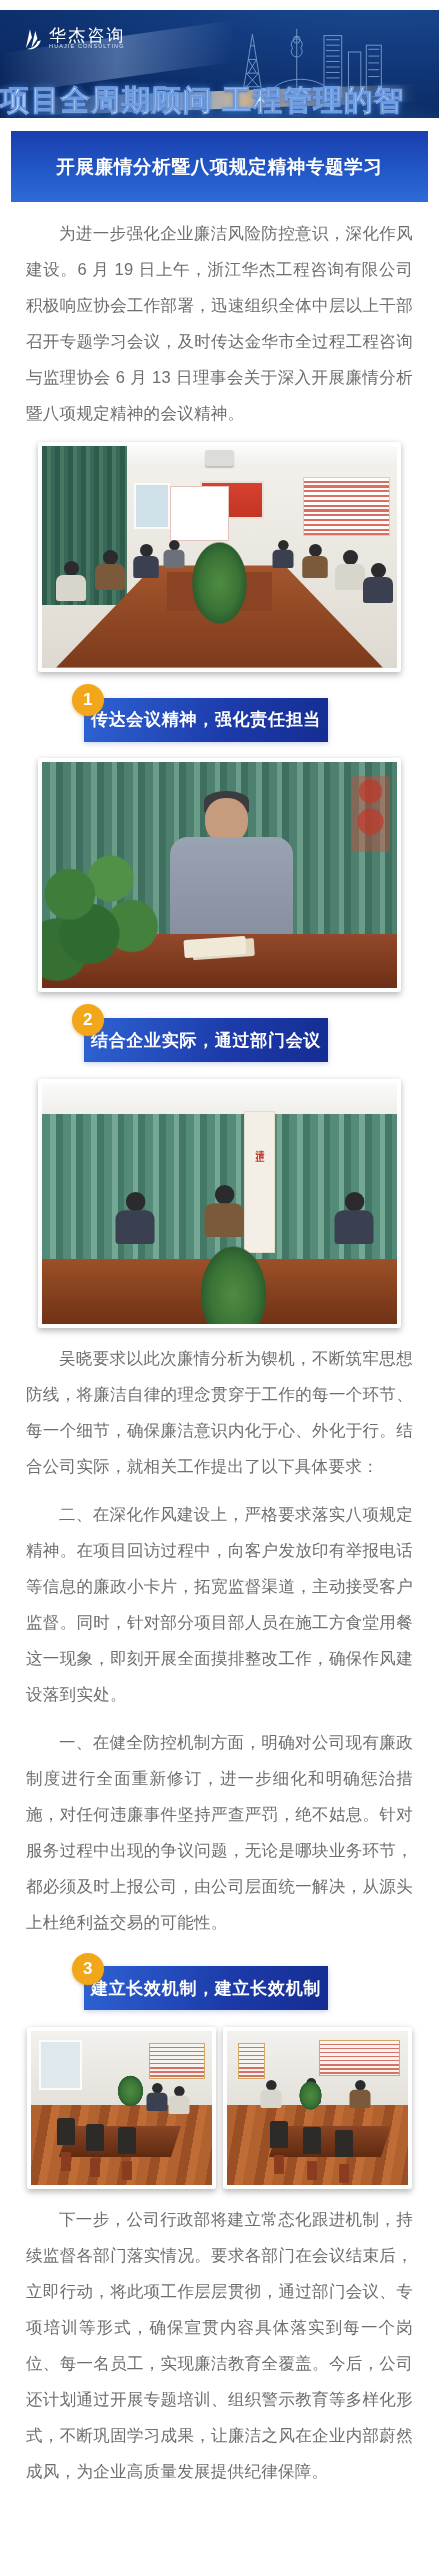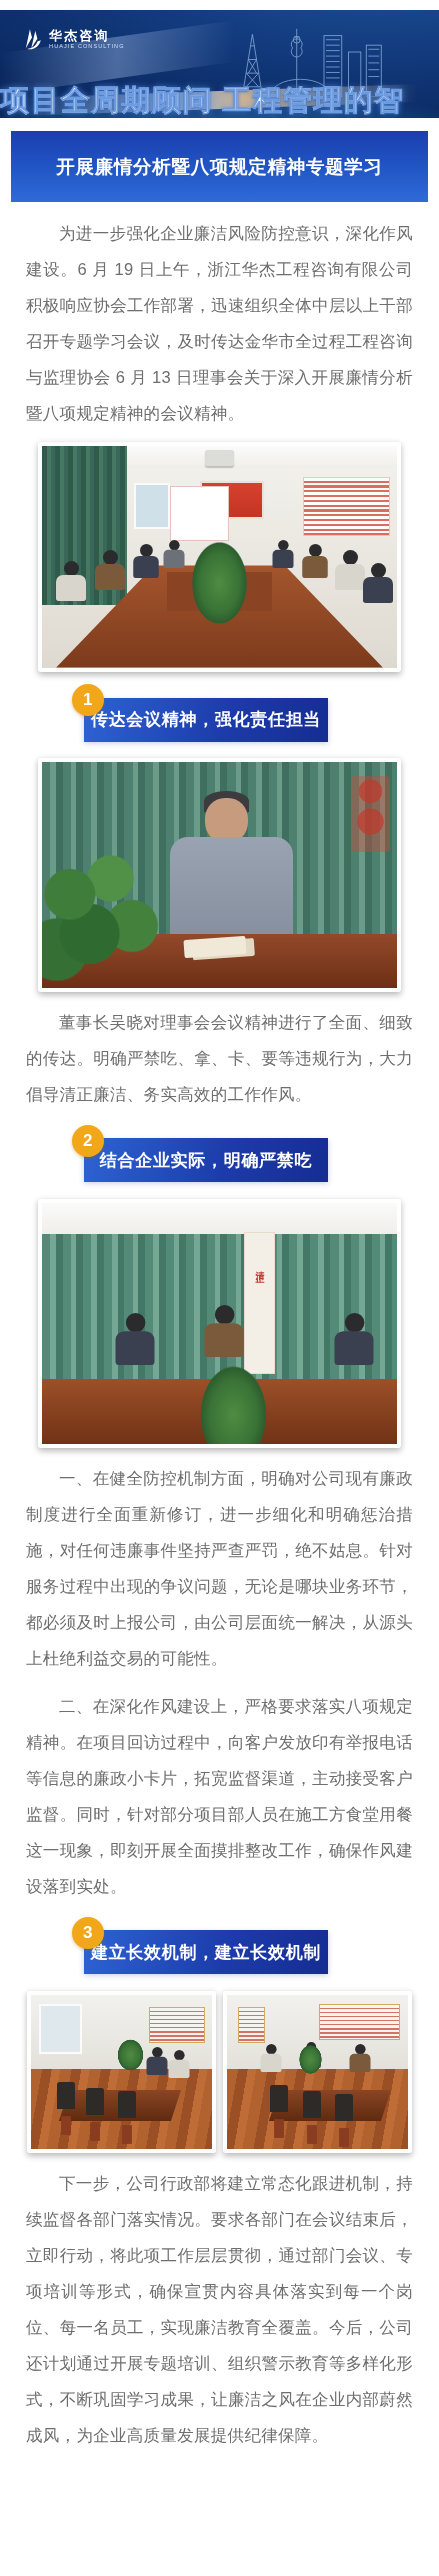--- a/index.html
+++ b/index.html
@@ -12,21 +12,21 @@
   .hero::before{content:"";position:absolute;left:-10%;right:-10%;bottom:-59px;height:89px;border-radius:50%;
         background:radial-gradient(closest-side,#2c5ca5,#16407f 70%,rgba(22,64,127,0));opacity:.9;}
   .hero::after{content:"";position:absolute;left:0;right:0;top:81px;height:18px;
         background:linear-gradient(90deg,rgba(255,255,255,0) 5%,rgba(255,255,255,.55) 45%,rgba(255,210,150,.8) 55%,rgba(255,255,255,0) 95%);
         transform:rotate(-2deg);filter:blur(0.7px);}
   .streak{position:absolute;left:-27.4px;top:27.4px;width:288px;height:41px;
         background:linear-gradient(100deg,rgba(255,255,255,0) 10%,rgba(190,215,255,.35) 50%,rgba(255,255,255,0) 90%);
         transform:rotate(-8deg);}
   .hero-logo{position:absolute;left:23px;top:18px;display:flex;align-items:center;gap:5.5px;z-index:3;}
   .hero-logo .mark{width:20.6px;height:23px;}
-  .hero-logo .zh{color:#fff;font-size:13px;font-weight:bold;letter-spacing:2.1px;line-height:15px;}
+  .hero-logo .zh{color:#fff;font-size:17px;font-weight:normal;letter-spacing:2.1px;line-height:15px;}
   .hero-logo .en{color:#cfe0f5;font-size:5.5px;letter-spacing:1.1px;line-height:6.9px;}
   .skyline{position:absolute;right:12.3px;top:12.3px;z-index:2;opacity:.75;}
   .tagline{position:absolute;left:0;right:4px;top:71px;text-align:left;z-index:4;
         color:#fff;font-size:29px;font-weight:900;letter-spacing:1.4px;
         -webkit-text-stroke:0.7px #6d9be0;
         text-shadow:0 0 6.9px rgba(90,150,235,.95),0 1.4px 2.7px rgba(15,50,130,.85);}
 
   
   .title-box{margin:13.7px 11px 0;height:71px;display:flex;align-items:center;justify-content:center;
         background:linear-gradient(180deg,#1a3eae 0%,#2257c6 55%,#2f6bd8 100%);}
@@ -177,44 +177,44 @@
     <div class="curtain-full"></div>
     <div class="decor-red"></div>
     <div class="man2-hair"></div>
     <div class="man2-head"></div>
     <div class="man2-body"></div>
     <div class="desk2"></div>
     <div class="notebook"></div>
     <div class="plant2"></div>
   </div>
 
-  <p class="body-p">董事长吴晓对理事会会议精神进行了全面、细致的传达。明确严禁吃、拿、卡、要等违规行为，大力倡导清正廉洁、务实高效的工作作风。</p>
 
   <div class="sec">
     <div class="badge">2</div>
     <div class="ribbon">
-      <span>结合企业实际，明确严禁吃</span>
+      <span>结合企业实际，通过部门会议</span>
     </div>
   </div>
 
   <div class="photo ph3">
     <div class="curtain-full" style="filter:brightness(1.08)"></div>
     <div class="ceiling"></div>
     <div class="pillar">
       <span class="ptxt">清正</span>
     </div>
     <i class="fig b" style="left:22%;top:48%;transform:scale(1.3)"></i>
     <i class="fig f" style="left:47%;top:45%;transform:scale(1.3)"></i>
     <i class="fig b" style="right:8%;top:48%;transform:scale(1.3)"></i>
     <div class="table3"></div>
     <div class="plant" style="left:42%;bottom:-14%;width:24%;height:52%"></div>
   </div>
 
+  <p class="body-p">吴晓要求以此次廉情分析为锲机，不断筑牢思想防线，将廉洁自律的理念贯穿于工作的每一个环节、每一个细节，确保廉洁意识内化于心、外化于行。结合公司实际，就相关工作提出了以下具体要求：</p>
+  <p class="body-p">二、在深化作风建设上，严格要求落实八项规定精神。在项目回访过程中，向客户发放印有举报电话等信息的廉政小卡片，拓宽监督渠道，主动接受客户监督。同时，针对部分项目部人员在施工方食堂用餐这一现象，即刻开展全面摸排整改工作，确保作风建设落到实处。</p>
   <p class="body-p">一、在健全防控机制方面，明确对公司现有廉政制度进行全面重新修订，进一步细化和明确惩治措施，对任何违廉事件坚持严查严罚，绝不姑息。针对服务过程中出现的争议问题，无论是哪块业务环节，都必须及时上报公司，由公司层面统一解决，从源头上杜绝利益交易的可能性。</p>
-  <p class="body-p">二、在深化作风建设上，严格要求落实八项规定精神。在项目回访过程中，向客户发放印有举报电话等信息的廉政小卡片，拓宽监督渠道，主动接受客户监督。同时，针对部分项目部人员在施工方食堂用餐这一现象，即刻开展全面摸排整改工作，确保作风建设落到实处。</p>
 
   <div class="sec">
     <div class="badge">3</div>
     <div class="ribbon">
       <span>建立长效机制，建立长效机制</span>
     </div>
   </div>
 
   <div class="photo-row">
     <div class="photo">

